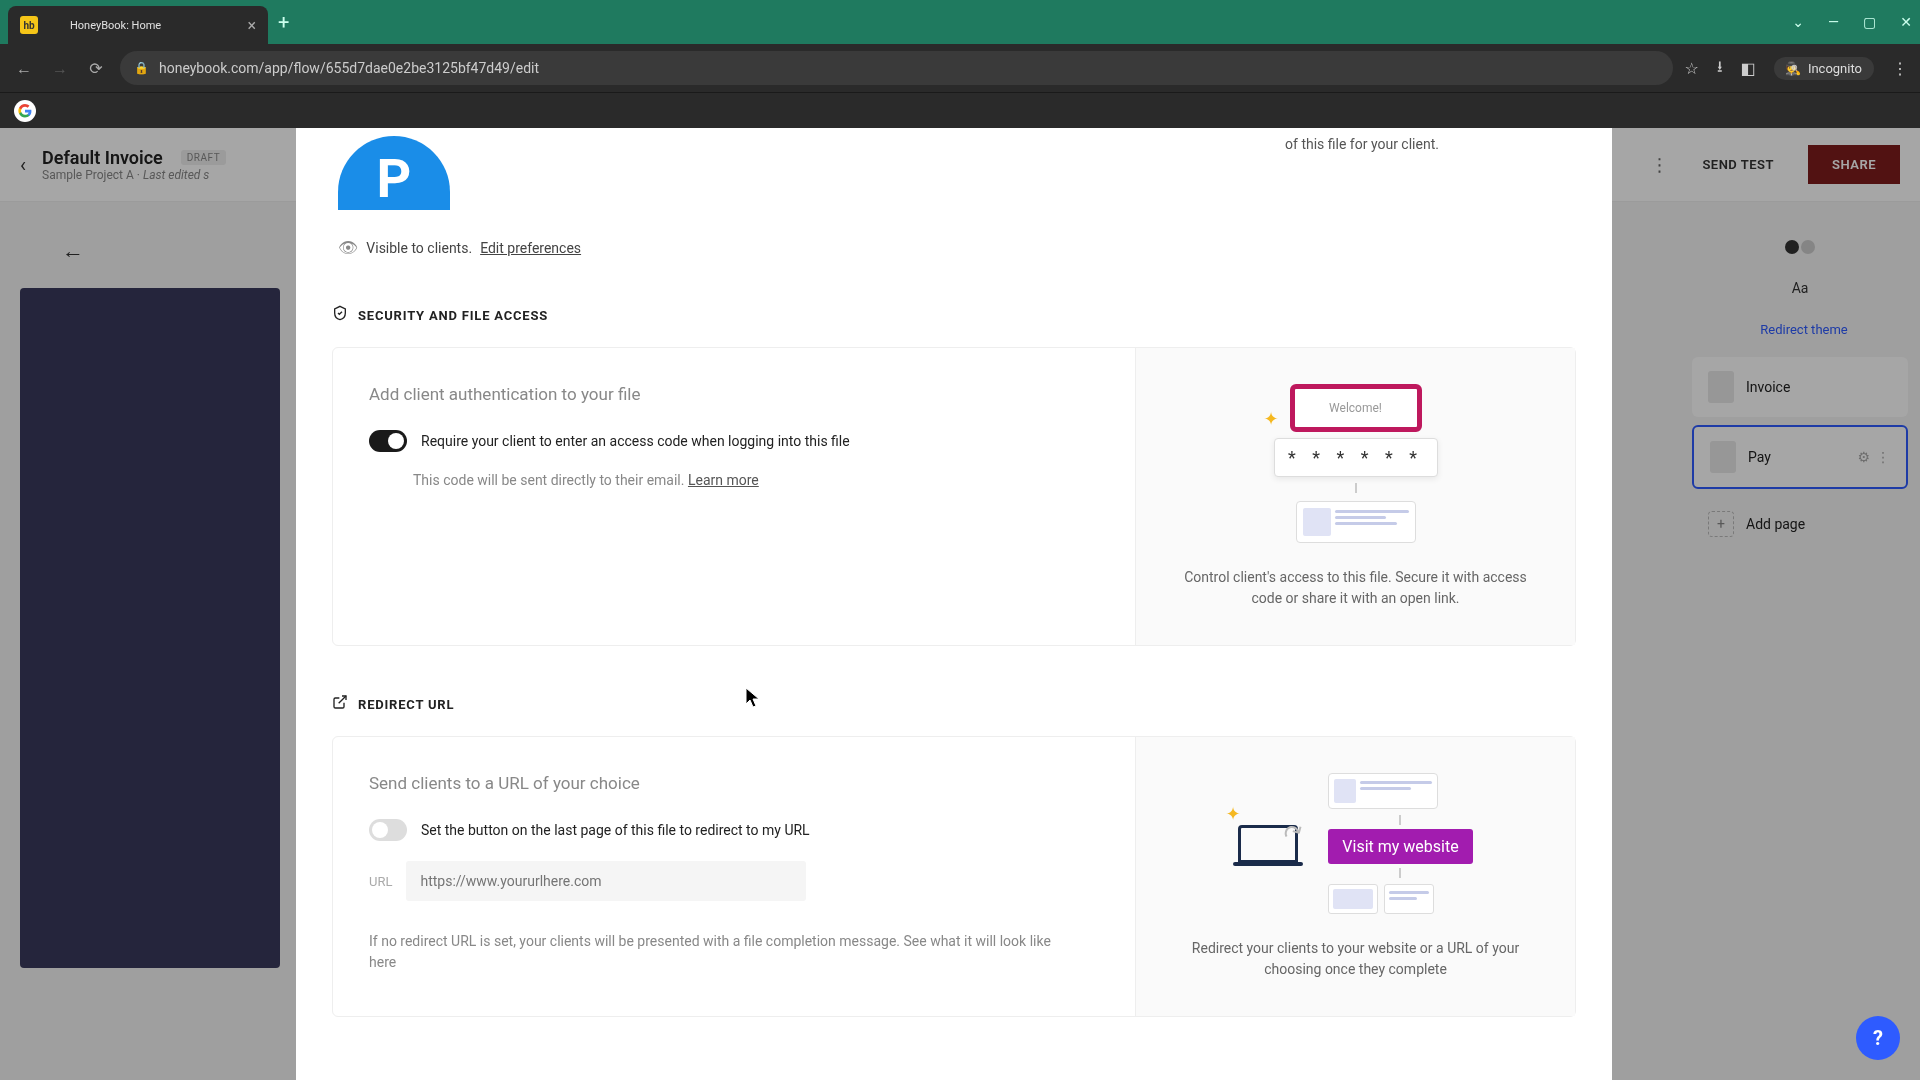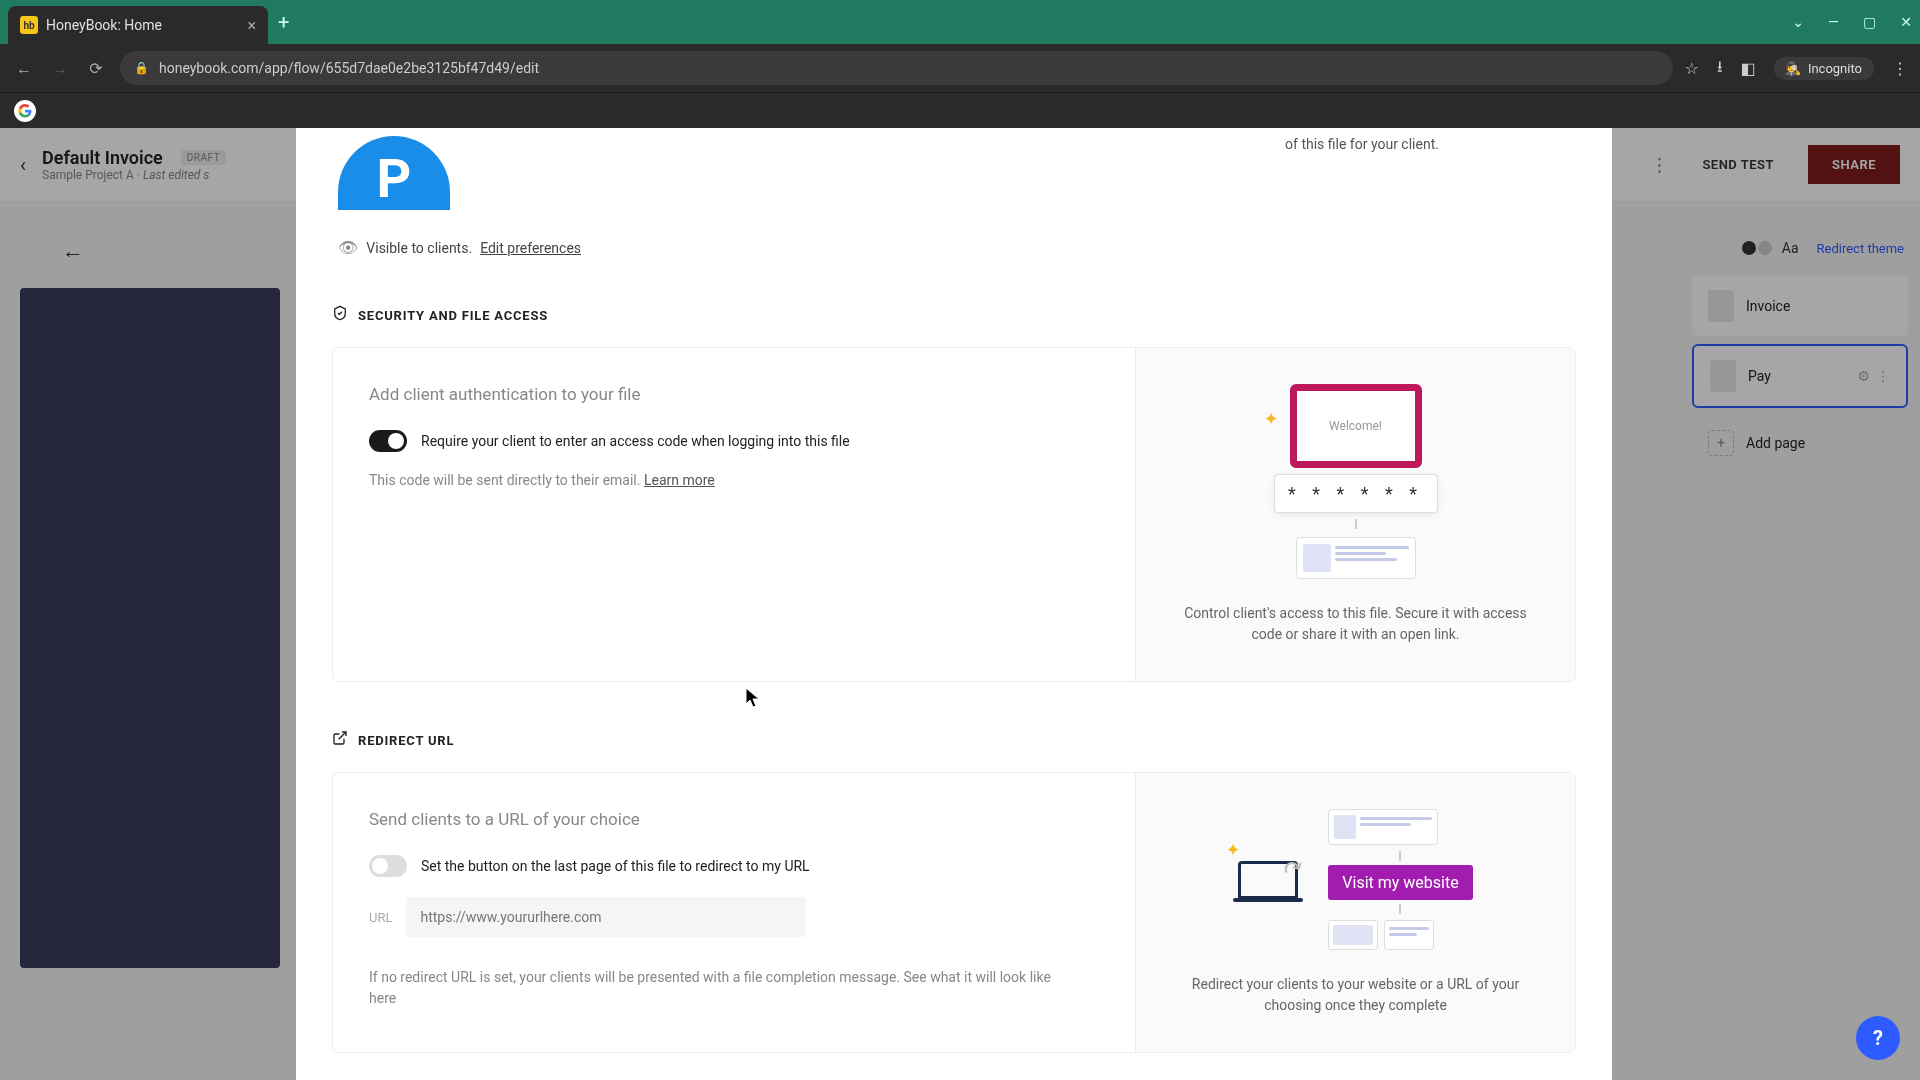--- a/index.html
+++ b/index.html
@@ -2,21 +2,21 @@
 <html><head>
 <meta charset="utf-8">
 <style>
 * { margin: 0; padding: 0; box-sizing: border-box; font-family: -apple-system, BlinkMacSystemFont, "Segoe UI", Roboto, sans-serif; }
 body { background: #1a1a1a; width: 1920px; height: 1080px; overflow: hidden; position: relative; }
 
 
 .browser-top { background: #1f7a5f; height: 44px; display: flex; align-items: center; padding: 0 8px; }
 .tab { background: #2a2a2a; border-radius: 8px 8px 0 0; height: 38px; display: flex; align-items: center; padding: 0 12px; margin-top: 6px; gap: 8px; min-width: 260px; }
 .tab-favicon { width: 18px; height: 18px; background: #f5c518; border-radius: 3px; display: flex; align-items: center; justify-content: center; font-size: 10px; font-weight: bold; color: #333; }
-.tab-title { color: #e0e0e0; font-size: 14px; flex: 1; }
+.tab-title { color: #e0e0e0; font-size: 11px; flex: 1; margin-left: 24px; }
 .tab-close { color: #aaa; font-size: 16px; cursor: pointer; }
 .new-tab { color: #cfe; font-size: 20px; margin-left: 10px; cursor: pointer; }
 .window-controls { margin-left: auto; display: flex; gap: 24px; color: #cfe; }
 .window-controls span { cursor: pointer; font-size: 14px; }
 
 .browser-bar { background: #2a2a2a; height: 48px; display: flex; align-items: center; padding: 0 12px; gap: 12px; }
 .nav-btn { color: #aaa; cursor: pointer; width: 24px; text-align: center; }
 .nav-btn.disabled { color: #555; }
 .url-bar { flex: 1; background: #3a3a3a; border-radius: 20px; height: 34px; display: flex; align-items: center; padding: 0 14px; gap: 10px; color: #ccc; font-size: 14px; }
 .lock-icon { font-size: 12px; }
@@ -38,21 +38,21 @@
 .doc-subtitle .italic { font-style: italic; }
 .header-actions { margin-left: auto; display: flex; align-items: center; gap: 14px; }
 .more-dots { color: #666; font-size: 18px; cursor: pointer; }
 .send-test { font-size: 13px; font-weight: 600; color: #333; padding: 10px 20px; cursor: pointer; letter-spacing: 0.5px; }
 .share-btn { background: #7f1d1d; color: #fff; font-size: 13px; font-weight: 600; padding: 12px 24px; cursor: pointer; letter-spacing: 0.5px; }
 
 .dim-overlay { position: absolute; inset: 0; background: rgba(0,0,0,0.35); z-index: 2; }
 
 
 .right-sidebar { position: absolute; top: 100px; right: 0; width: 240px; z-index: 1; }
-.theme-row { display: flex; align-items: center; gap: 10px; padding: 12px 16px; justify-content: flex-end; }
+.theme-row { display: flex; align-items: center; gap: 26px; padding: 12px 16px; justify-content: flex-end; flex-direction: column; }
 .theme-dots { display: flex; gap: 2px; }
 .theme-dot { width: 14px; height: 14px; border-radius: 50%; background: #333; }
 .theme-dot.light { background: #ccc; }
 .theme-aa { font-size: 14px; color: #333; }
 .customize-link { color: #2e5bff; font-size: 13px; margin-left: 8px; cursor: pointer; }
 .page-card { background: #fff; margin: 8px 12px; padding: 14px 16px; border-radius: 6px; display: flex; align-items: center; gap: 12px; font-size: 14px; color: #222; cursor: pointer; }
 .page-card.active { border: 2px solid #2e5bff; }
 .page-thumb { width: 26px; height: 32px; background: #e8e8e8; border-radius: 3px; }
 .page-card-icons { margin-left: auto; color: #aaa; font-size: 14px; display: flex; gap: 6px; }
 .add-page { display: flex; align-items: center; gap: 12px; padding: 14px 28px; color: #222; font-size: 14px; cursor: pointer; }
@@ -87,26 +87,26 @@
 
 .toggle-row { display: flex; align-items: center; gap: 14px; margin-bottom: 20px; }
 .toggle { width: 38px; height: 22px; border-radius: 11px; position: relative; cursor: pointer; }
 .toggle.on { background: #1a1a1a; }
 .toggle.off { background: #ddd; }
 .toggle-knob { width: 16px; height: 16px; background: #fff; border-radius: 50%; position: absolute; top: 3px; }
 .toggle.on .toggle-knob { right: 3px; }
 .toggle.off .toggle-knob { left: 3px; }
 .toggle-label { font-size: 14px; color: #222; }
 
-.help-text { font-size: 14px; color: #888; }
+.help-text { font-size: 14px; color: #888; margin-left: 44px; }
 .learn-more { text-decoration: underline; cursor: pointer; color: #555; }
 
 
 .illus-security { width: 180px; position: relative; margin-bottom: 24px; }
-.illus-welcome { background: #fff; border: 7px solid #be185d; border-radius: 6px; padding: 28px 20px; font-size: 12px; color: #999; text-align: center; margin: 0 24px; }
+.illus-welcome { background: #fff; border: 5px solid #be185d; border-radius: 6px; padding: 12px 20px; font-size: 12px; color: #999; text-align: center; margin: 0 24px; }
 .illus-code { background: #fff; border: 1px solid #ddd; border-radius: 4px; padding: 8px 12px; margin: 6px 8px; letter-spacing: 6px; font-size: 18px; color: #333; text-align: center; box-shadow: 0 2px 6px rgba(0,0,0,0.08); }
 .illus-doc { background: #fff; border: 1px solid #ddd; border-radius: 4px; margin: 8px 30px 0; height: 42px; padding: 6px; display: flex; gap: 4px; }
 .illus-doc-img { width: 28px; background: #e0e3f5; border-radius: 2px; }
 .illus-doc-lines { flex: 1; display: flex; flex-direction: column; gap: 3px; padding-top: 2px; }
 .illus-doc-line { height: 3px; background: #c5cbe8; border-radius: 2px; }
 .illus-sparkle { position: absolute; left: -2px; top: 24px; color: #f5b820; font-size: 18px; }
 .illus-connector { width: 2px; height: 10px; background: #ccc; margin: 0 auto; }
 .illus-caption { text-align: center; font-size: 14px; color: #666; line-height: 1.5; }
 
 

